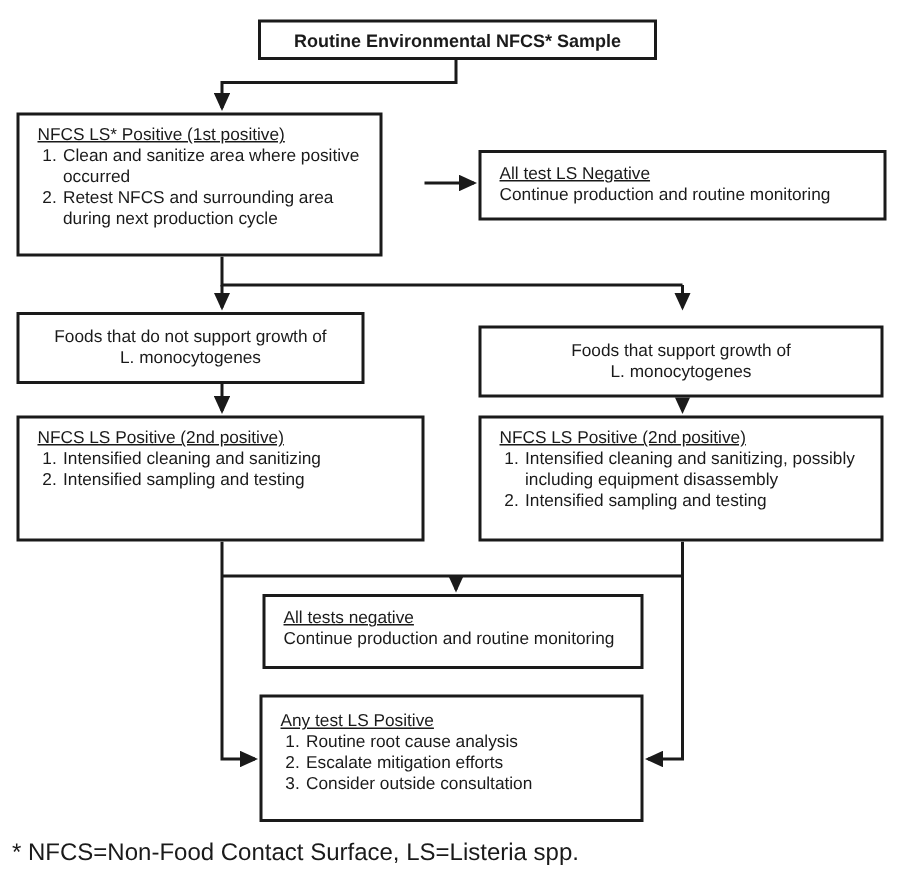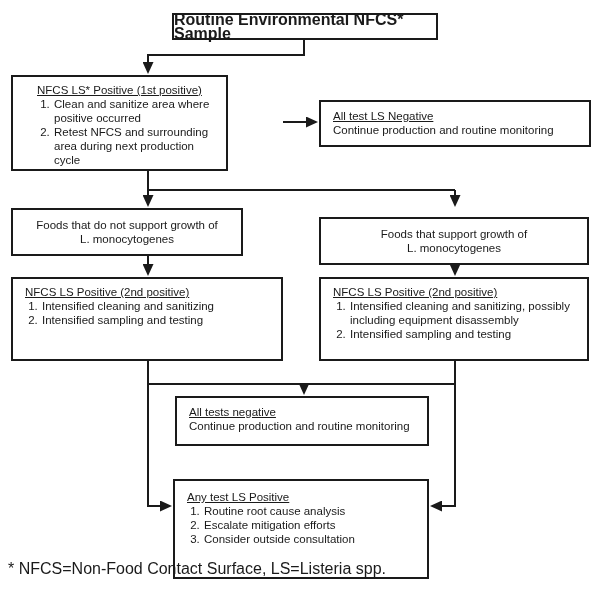--- a/index.html
+++ b/index.html
@@ -23,30 +23,30 @@
   .pad { padding: 6px 8px 0 12px; }
   .hd { text-decoration: underline; font-weight: normal; font-size: 11.5px; }
   ol { margin: 0; padding-left: 16px; }
   ol li { padding-left: 1px; }
   .center2 { text-align: center; display: flex; flex-direction: column; justify-content: center; }
   .it { }
 
   #box-title {
     left: 172px; top: 13px; width: 266px; height: 27px;
     display: flex; align-items: center; justify-content: center;
-    font-weight: bold; font-size: 16px; border-width: 2px;
+    font-weight: bold; font-size: 12px; border-width: 2px;
   }
-  #box-first-positive   { left: 11px;  top: 75px;  width: 217px; height: 96px; padding-left: 12px; }
+  #box-first-positive   { left: 11px;  top: 75px;  width: 244px; height: 96px; }
   #box-all-ls-negative  { left: 319px; top: 100px; width: 272px; height: 47px; }
   #box-foods-no-growth  { left: 11px;  top: 208px; width: 232px; height: 48px; }
   #box-foods-growth     { left: 319px; top: 217px; width: 270px; height: 48px; align-items: center; }
   #box-second-pos-left  { left: 11px;  top: 277px; width: 272px; height: 84px; }
   #box-second-pos-right { left: 319px; top: 277px; width: 270px; height: 84px; }
   #box-all-negative     { left: 175px; top: 396px; width: 254px; height: 50px; }
-  #box-any-positive     { left: 173px; top: 463px; width: 256px; height: 100px; margin-top: 16px; }
+  #box-any-positive     { left: 173px; top: 463px; width: 256px; height: 85px; }
   #box-all-negative .pad, #box-all-ls-negative .pad { padding-top: 7px; }
   #box-any-positive .pad { padding-top: 9px; }
 
   .footnote {
     position: absolute; left: 8px; top: 562px;
     font-size: 16px; line-height: 13px; color: #1a1a1a;
   }
 </style>
 </head>
 <body>

